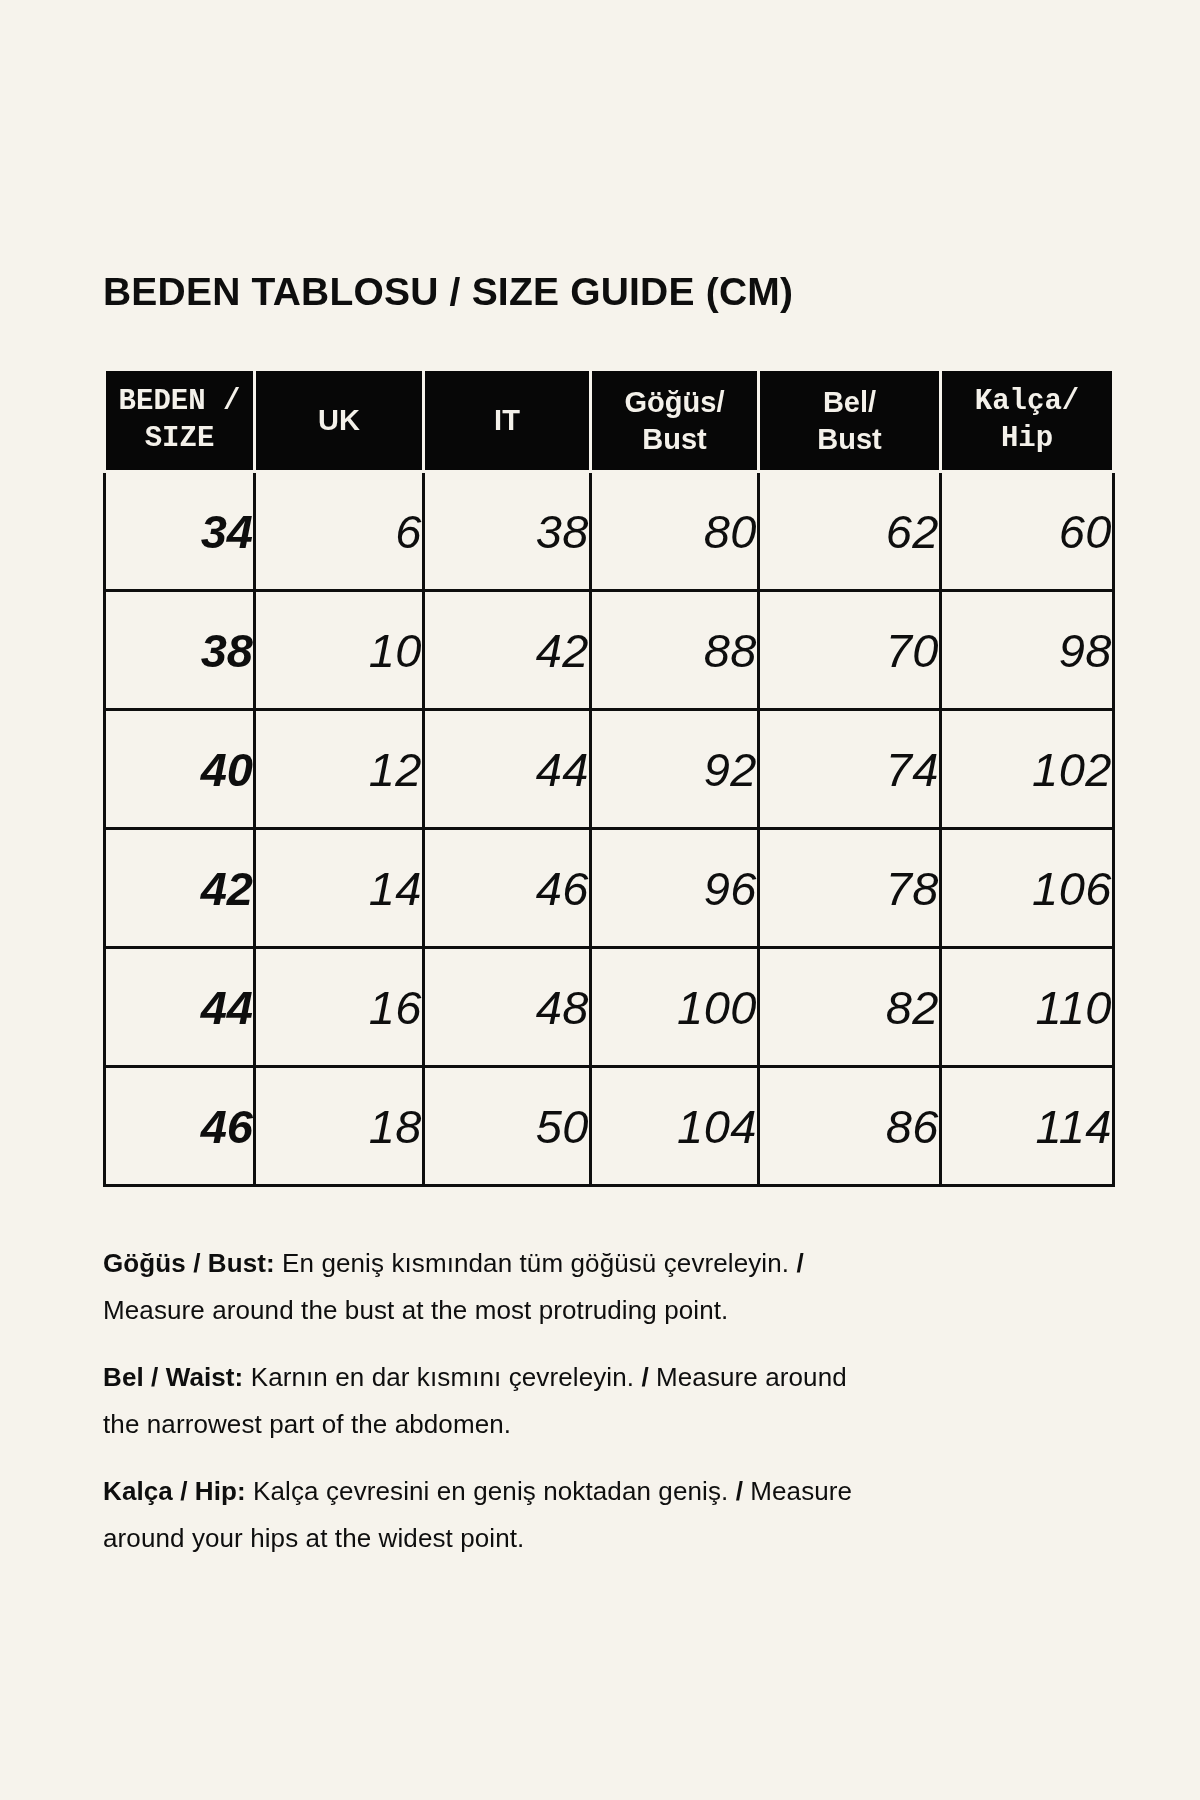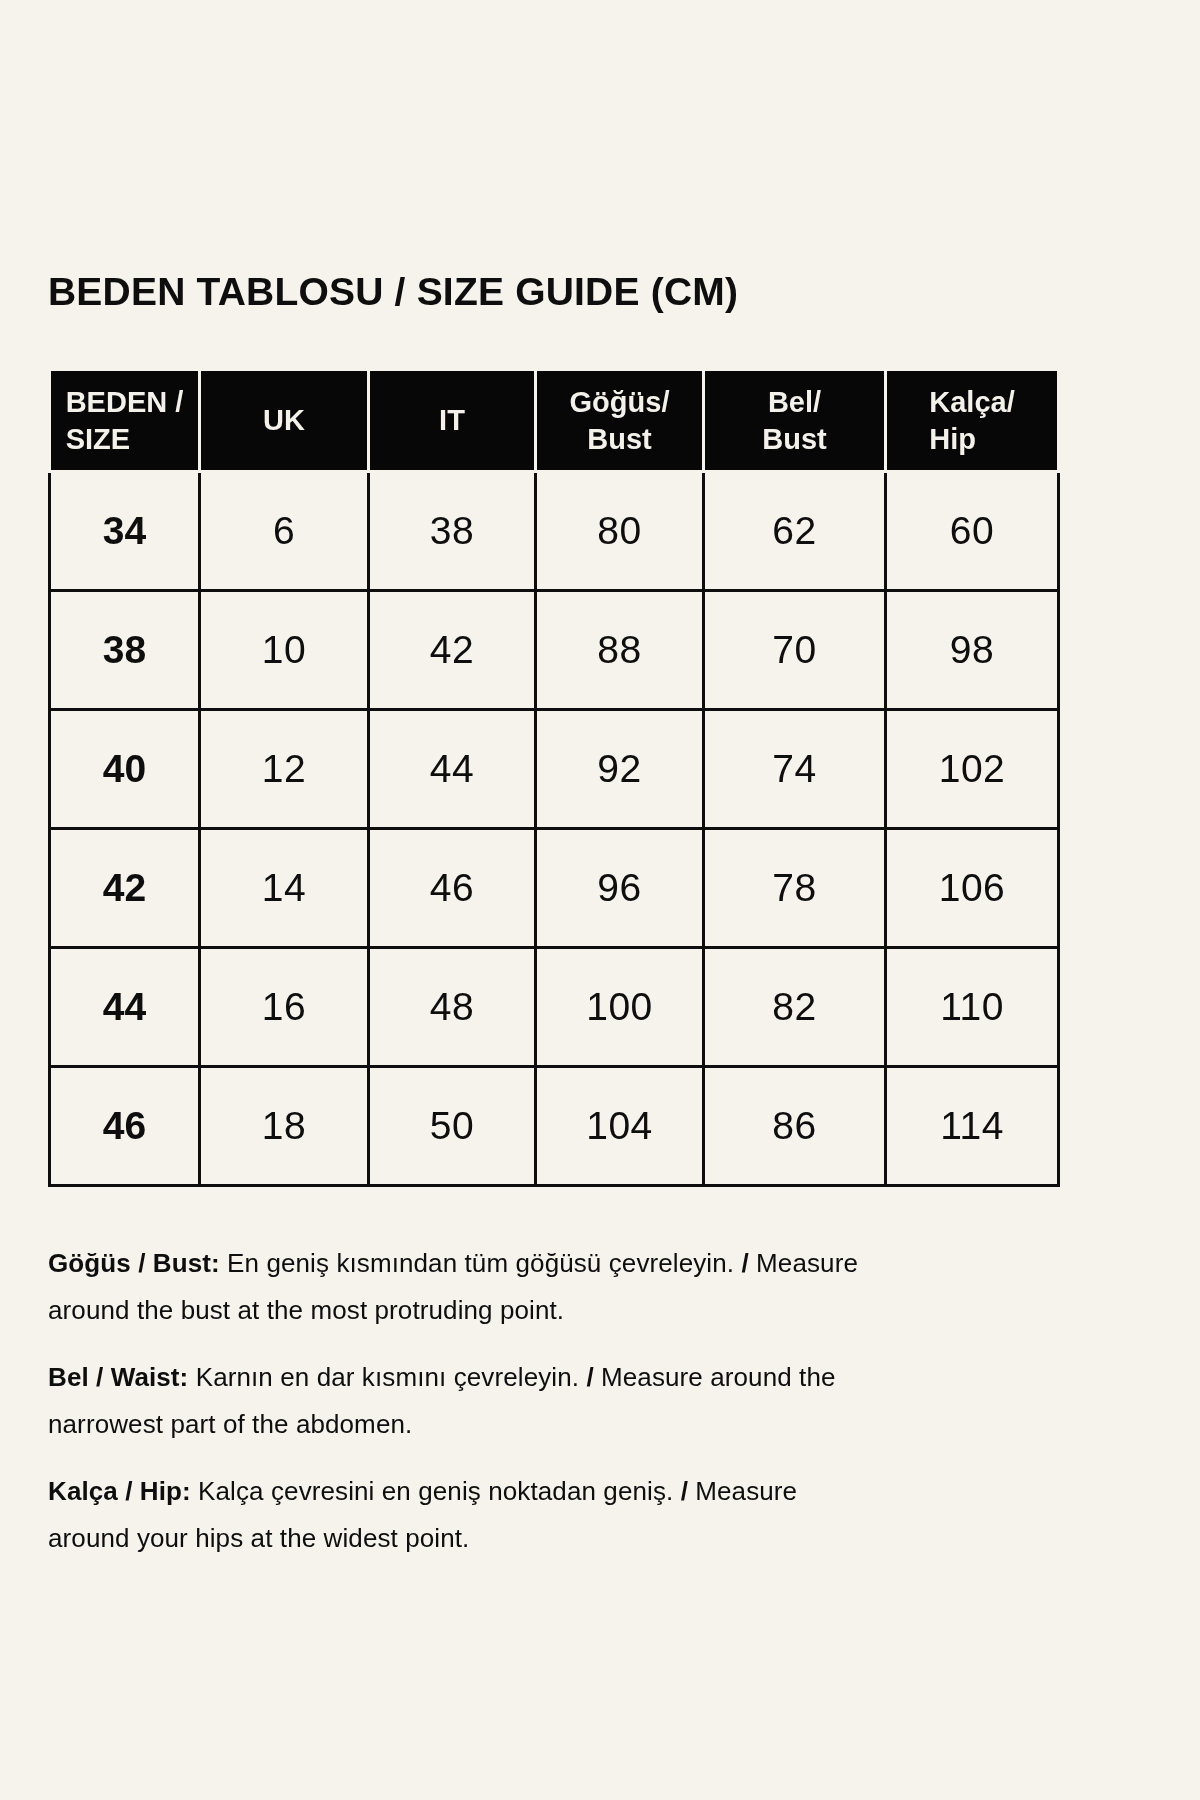--- a/index.html
+++ b/index.html
@@ -10,21 +10,21 @@
     width: 1200px;
     height: 1800px;
     background: var(--bg, #F6F3EC);
     color: var(--ink, #0E0E0E);
     font-family: "Liberation Sans", sans-serif;
     -webkit-font-smoothing: antialiased;
   }
   .page {
     box-sizing: border-box;
     width: 970px;
-    padding: 272px 88px 0 48px;
+    padding: 272px 88px 0 103px;
   }
   .title {
     font-size: 39px;
     line-height: 1.0;
     font-weight: 700;
     letter-spacing: 0.2px;
     margin: 0 0 57px 0;
   }
   table.size-table {
     width: 1009px;
@@ -38,29 +38,30 @@
     color: var(--th-ink, #F4F1EA);
     border: 3px solid var(--bg, #F6F3EC);
     font-size: 29px;
     font-weight: 700;
     line-height: 1.26;
     text-align: center;
     vertical-align: middle;
     padding: 0;
   }
   th .hdr-lines { display: inline-block; text-align: center; }
-  th .hdr-lines.left-block { text-align: left; }
+  th .hdr-lines.left-block { text-align: center; font-family: Liberation Mono, monospace; }
   td {
     border: 3px solid var(--ink, #0E0E0E);
-    font-size: 39px;
+    font-size: 47px;
     font-weight: 400;
-    text-align: center;
+    text-align: right;
     vertical-align: middle;
     padding: 0;
     letter-spacing: 0.5px;
+    font-style: italic;
   }
   td.first-col { font-weight: 700; letter-spacing: 0; }
   col.c0 { width: 150px; }
   col.c1 { width: 169px; }
   col.c2 { width: 167px; }
   col.c3 { width: 168px; }
   col.c4 { width: 182px; }
   col.c5 { width: 173px; }
   .notes {
     margin-top: 53px;

